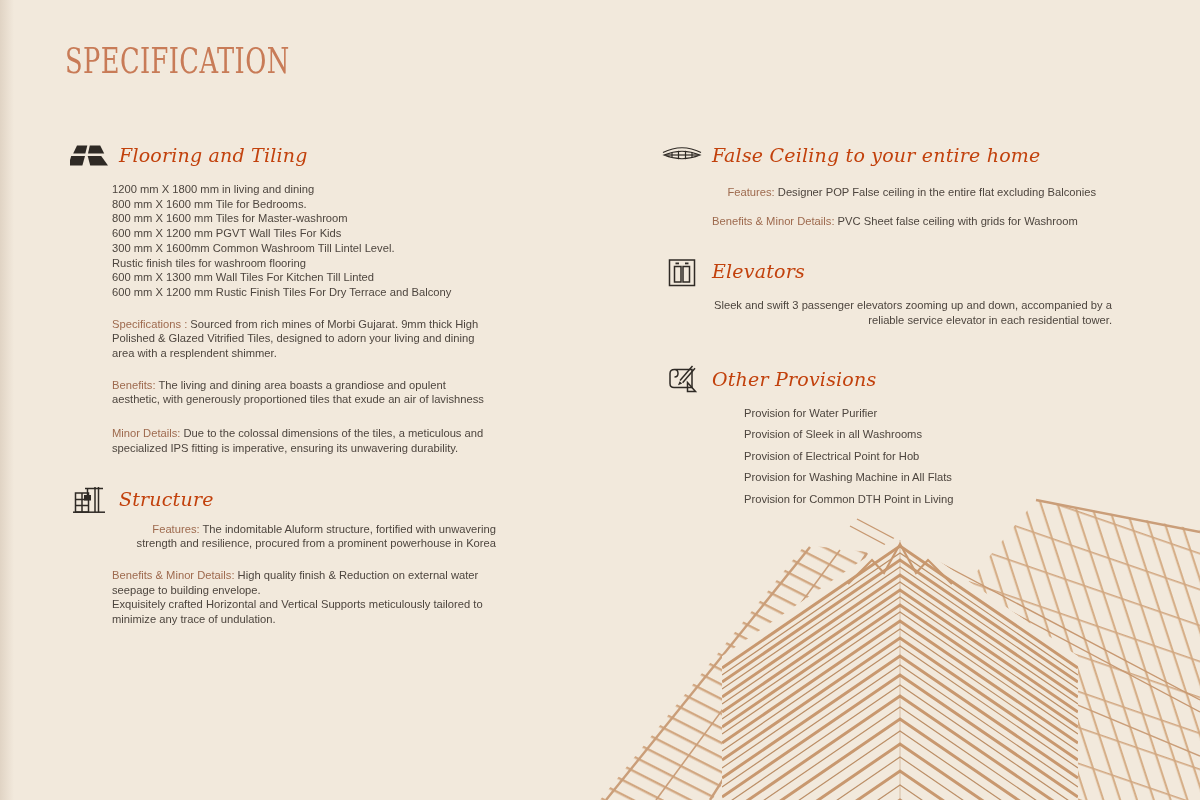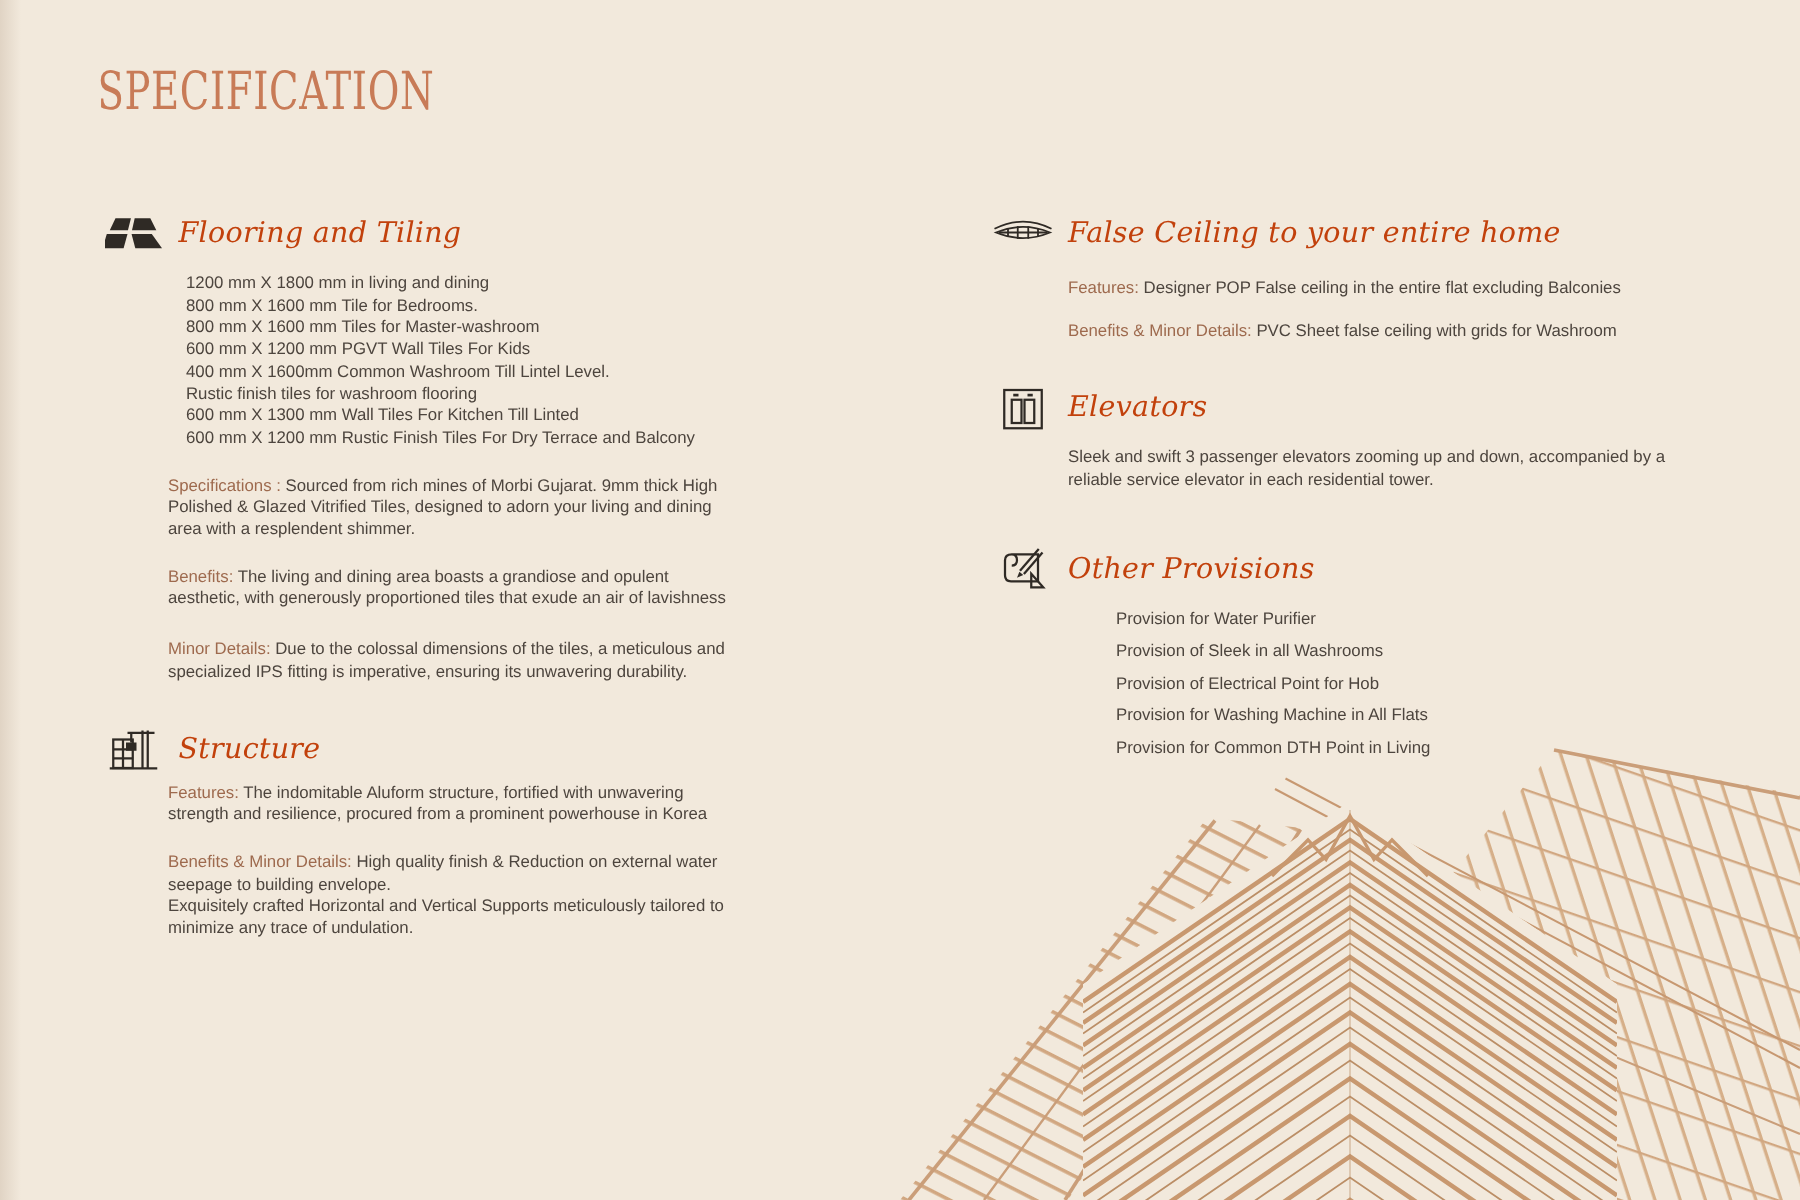--- a/index.html
+++ b/index.html
@@ -38,24 +38,24 @@
     font-family:"DejaVu Serif", serif;
     font-style:italic;
     font-weight:normal;
     font-size:19px;
     color:#c2410c;
     white-space:nowrap;
     letter-spacing:.2px;
   }
   .sec-body{margin-left:44px;margin-top:13px;font-size:11.2px;line-height:14.7px;}
   .col-right .sec-body{margin-left:51px;width:430px;}
-  .plain-list{list-style:none;margin:12px;padding:0;}
+  .plain-list{list-style:none;margin:0;padding:0;}
   .plain-list li{margin:0;padding:0;}
   .para{margin:17px 0 0 0;width:384px;}
-  .para.first{margin-top:0;}
+  .para.first{margin-top:0;text-align:right;}
   .para .label{color:#9e6a4e;}
   .para .block{display:block;}
   .gap-lg{margin-top:19px;}
   .section{margin-top:0;}
   .section + .section{margin-top:29px;}
   .prov-list{list-style:none;margin:0;padding:0;}
   .prov-list li{margin:0 0 7px 0;line-height:14.5px;padding-left:32px;}
   .elev-text{width:400px;}
   .art{position:absolute;right:0;bottom:0;pointer-events:none;}
   .ic{display:block;}
@@ -83,21 +83,21 @@
           </svg>
         </span>
         <h2 class="sec-heading">Flooring and Tiling</h2>
       </div>
       <div class="sec-body">
         <ul class="plain-list">
           <li>1200 mm X 1800 mm in living and dining</li>
           <li>800 mm X 1600 mm Tile for Bedrooms.</li>
           <li>800 mm X 1600 mm Tiles for Master-washroom</li>
           <li>600 mm X 1200 mm PGVT Wall Tiles For Kids</li>
-          <li>400 mm X 1600mm Common Washroom Till Lintel Level.</li>
+          <li>300 mm X 1600mm Common Washroom Till Lintel Level.</li>
           <li>Rustic finish tiles for washroom flooring</li>
           <li>600 mm X 1300 mm Wall Tiles For Kitchen Till Linted</li>
           <li>600 mm X 1200 mm Rustic Finish Tiles For Dry Terrace and Balcony</li>
         </ul>
         <p class="para"><span class="label">Specifications :</span> <span>Sourced from rich mines of Morbi Gujarat. 9mm thick High Polished &amp; Glazed Vitrified Tiles, designed to adorn your living and dining area with a resplendent shimmer.</span></p>
         <p class="para"><span class="label">Benefits:</span> <span>The living and dining area boasts a grandiose and opulent aesthetic, with generously proportioned tiles that exude an air of lavishness</span></p>
         <p class="para gap-lg"><span class="label">Minor Details:</span> <span>Due to the colossal dimensions of the tiles, a meticulous and specialized IPS fitting is imperative, ensuring its unwavering durability.</span></p>
       </div>
     </section>
 

